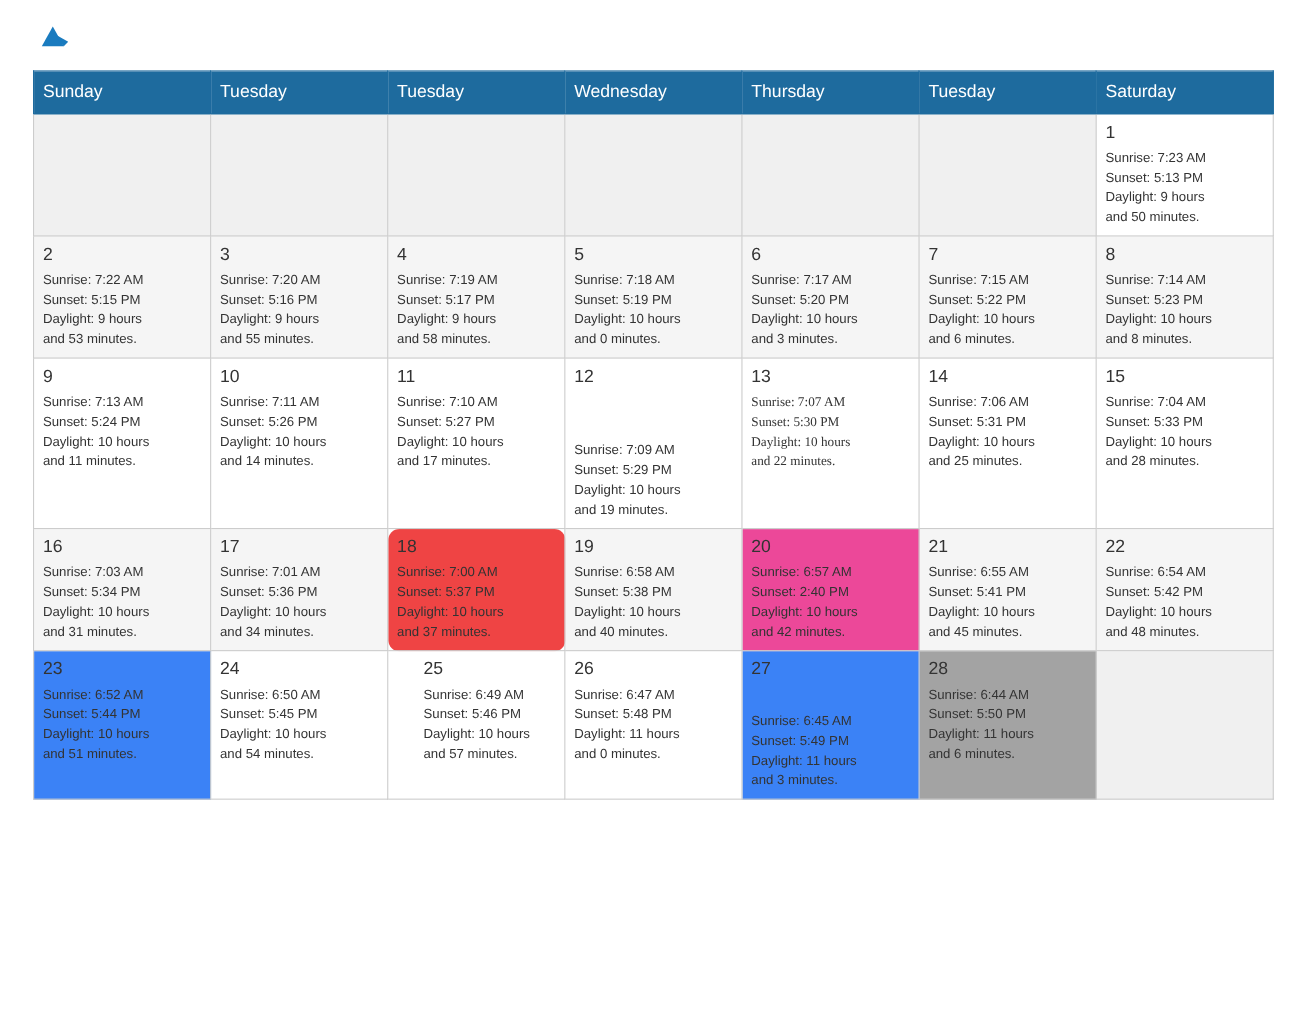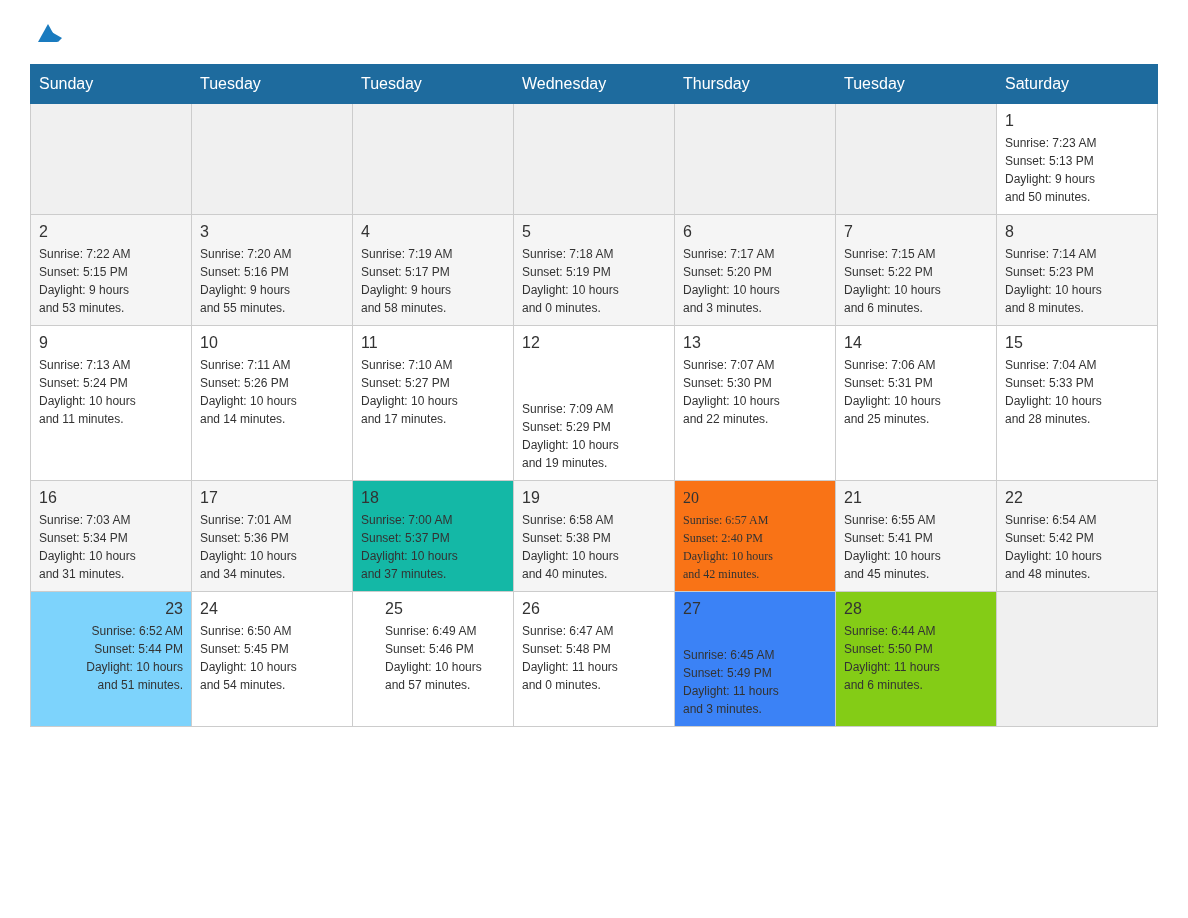--- a/index.html
+++ b/index.html
@@ -216,21 +216,21 @@
         </td>
         <td style="background: rgb(255, 255, 255);">
           <div class="day-number">12</div>
           <div class="day-info" style="white-space: pre-line; margin-top: 48px;">Sunrise: 7:09 AM
 Sunset: 5:29 PM
 Daylight: 10 hours
 and 19 minutes.</div>
         </td>
         <td style="background: rgb(255, 255, 255); margin-left: 20px;">
           <div class="day-number">13</div>
-          <div class="day-info" style="white-space: pre-line;">Sunrise: 7:07 AM
+          <div class="day-info" style="white-space: pre-line; font-family: Liberation Serif, serif;">Sunrise: 7:07 AM
 Sunset: 5:30 PM
 Daylight: 10 hours
 and 22 minutes.</div>
         </td>
         <td style="background: rgb(255, 255, 255);">
           <div class="day-number">14</div>
           <div class="day-info" style="white-space: pre-line;">Sunrise: 7:06 AM
 Sunset: 5:31 PM
 Daylight: 10 hours
 and 25 minutes.</div>
@@ -251,35 +251,35 @@
 Daylight: 10 hours
 and 31 minutes.</div>
         </td>
         <td style="background: rgb(245, 245, 245);">
           <div class="day-number">17</div>
           <div class="day-info" style="white-space: pre-line;">Sunrise: 7:01 AM
 Sunset: 5:36 PM
 Daylight: 10 hours
 and 34 minutes.</div>
         </td>
-        <td style="background: #14b8a6;">
+        <td style="background: #ef4444; border-radius: 10px;">
           <div class="day-number">18</div>
           <div class="day-info" style="white-space: pre-line;">Sunrise: 7:00 AM
 Sunset: 5:37 PM
 Daylight: 10 hours
 and 37 minutes.</div>
         </td>
         <td style="background: rgb(245, 245, 245);">
           <div class="day-number">19</div>
           <div class="day-info" style="white-space: pre-line;">Sunrise: 6:58 AM
 Sunset: 5:38 PM
 Daylight: 10 hours
 and 40 minutes.</div>
         </td>
-        <td style="background: #f97316; font-family: Liberation Serif, serif;">
+        <td style="background: #ec4899;">
           <div class="day-number">20</div>
           <div class="day-info" style="white-space: pre-line;">Sunrise: 6:57 AM
 Sunset: 2:40 PM
 Daylight: 10 hours
 and 42 minutes.</div>
         </td>
         <td style="background: rgb(245, 245, 245);">
           <div class="day-number">21</div>
           <div class="day-info" style="white-space: pre-line;">Sunrise: 6:55 AM
 Sunset: 5:41 PM
@@ -288,21 +288,21 @@
         </td>
         <td style="background: rgb(245, 245, 245);">
           <div class="day-number">22</div>
           <div class="day-info" style="white-space: pre-line;">Sunrise: 6:54 AM
 Sunset: 5:42 PM
 Daylight: 10 hours
 and 48 minutes.</div>
         </td>
       </tr>
       <tr>
-        <td style="background: #7dd3fc; text-align: right;">
+        <td style="background: #3b82f6;">
           <div class="day-number">23</div>
           <div class="day-info" style="white-space: pre-line;">Sunrise: 6:52 AM
 Sunset: 5:44 PM
 Daylight: 10 hours
 and 51 minutes.</div>
         </td>
         <td style="background: rgb(255, 255, 255);">
           <div class="day-number">24</div>
           <div class="day-info" style="white-space: pre-line;">Sunrise: 6:50 AM
 Sunset: 5:45 PM
@@ -323,21 +323,21 @@
 Daylight: 11 hours
 and 0 minutes.</div>
         </td>
         <td style="background: #3b82f6;">
           <div class="day-number">27</div>
           <div class="day-info" style="white-space: pre-line; margin-top: 28px;">Sunrise: 6:45 AM
 Sunset: 5:49 PM
 Daylight: 11 hours
 and 3 minutes.</div>
         </td>
-        <td style="background: #84cc16;">
+        <td style="background: #a3a3a3;">
           <div class="day-number">28</div>
           <div class="day-info" style="white-space: pre-line;">Sunrise: 6:44 AM
 Sunset: 5:50 PM
 Daylight: 11 hours
 and 6 minutes.</div>
         </td>
         <td class="empty-cell"></td>
       </tr>
     </tbody>
 </table>

